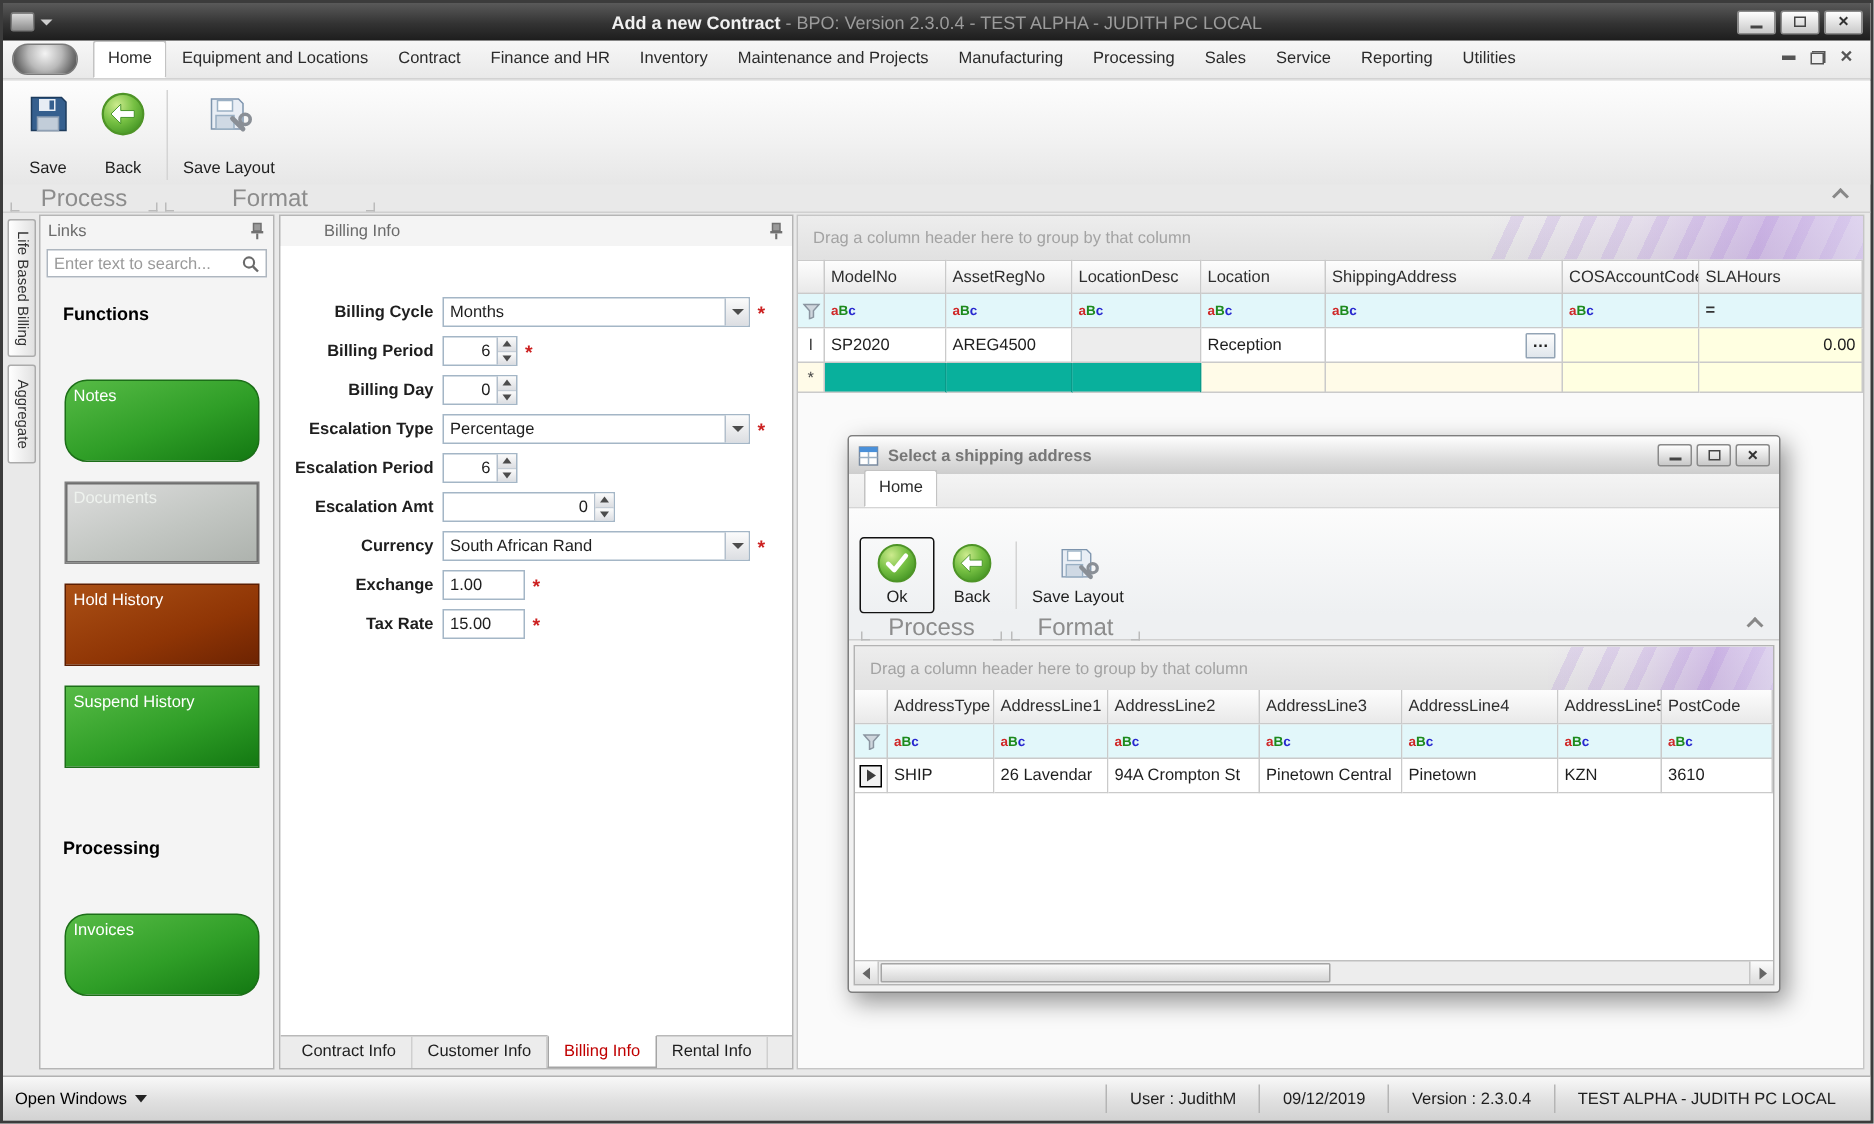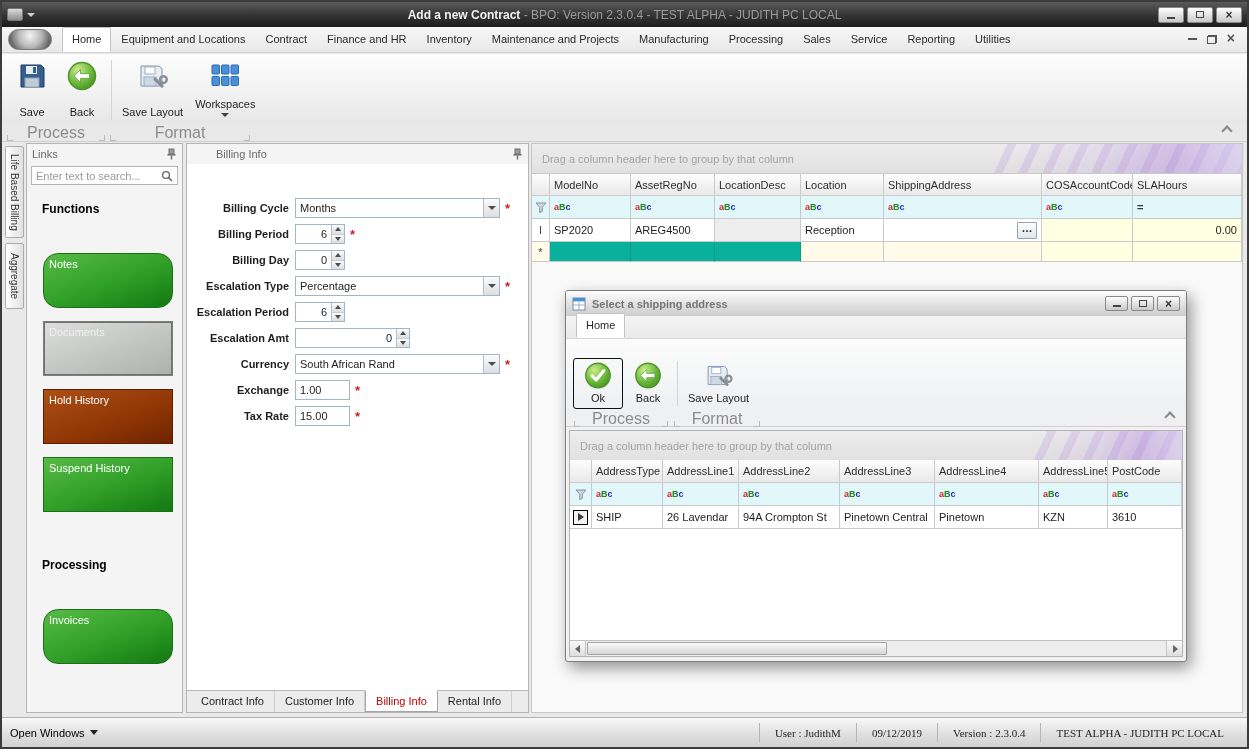--- a/index.html
+++ b/index.html
@@ -180,21 +180,21 @@
 .scr-arrow.r::before { content:""; border-left:5px solid #666; border-top:4px solid transparent; border-bottom:4px solid transparent; margin-left:1px; }
 .scr-thumb { width:300px; margin:1px 0 1px 1px; background:linear-gradient(#fafafa,#d6d6d6); border:1px solid #a5a5a5; border-radius:1px; }
 
 
 .statusbar { position:absolute; left:0; right:0; bottom:0; height:30px;
   background:linear-gradient(#f8f8f8,#e0e0e0 55%,#d2d2d2); border-top:1px solid #b2b2b2;
   display:flex; align-items:center; padding:0 8px; }
 .ow { display:flex; align-items:center; gap:5px; color:#000; }
 .ow-arrow { width:0; height:0; border-left:4px solid transparent; border-right:4px solid transparent; border-top:5px solid #222; }
 .sb-right { margin-left:auto; display:flex; align-items:center; height:100%; }
-.sb-cell { padding:0 15px; border-left:1px solid #b5b5b5; display:flex; align-items:center; height:68%; white-space:nowrap;font-family:Liberation Serif, serif; }
+.sb-cell { padding:0 15px; border-left:1px solid #b5b5b5; display:flex; align-items:center; height:68%; white-space:nowrap; }
 </style>
 </head>
 <body>
 
 <svg width="0" height="0" style="position:absolute" aria-hidden="true">
   <defs>
     <radialGradient id="ggreen" cx="35%" cy="28%" r="85%">
       <stop offset="0" stop-color="#cdeb8e"></stop>
         <stop offset="0.5" stop-color="#76c043"></stop>
         <stop offset="1" stop-color="#3b8d1e"></stop>
@@ -264,34 +264,20 @@
   <div class="vsep"></div>
   <div class="rbtn">
     <svg width="32" height="32" viewBox="0 0 32 32">
       <path d="M4 6h18l3 3v17H4z" fill="#e9eef5" stroke="#7d94ad"></path>
       <rect x="8" y="7" width="10" height="7" fill="#fff" stroke="#9ab0c4"></rect>
       <rect x="7" y="17" width="12" height="9" fill="#cfd9e4" stroke="#9ab0c4"></rect>
       <path d="M18 19l7 7" stroke="#8a8f96" stroke-width="3.2" stroke-linecap="round"></path>
       <circle cx="26.4" cy="19.6" r="3.4" fill="none" stroke="#8a8f96" stroke-width="2.4"></circle>
     </svg>
     <span class="lbl">Save Layout</span>
-  </div>
-  <div class="rbtn">
-    <svg width="32" height="32" viewBox="0 0 32 32">
-      <g fill="#4a90d9" stroke="#2a6bb0">
-        <rect x="3" y="5" width="7.5" height="9" rx="1"></rect>
-          <rect x="12.5" y="5" width="7.5" height="9" rx="1"></rect>
-          <rect x="22" y="5" width="7.5" height="9" rx="1"></rect>
-        <rect x="3" y="16.5" width="7.5" height="9" rx="1"></rect>
-          <rect x="12.5" y="16.5" width="7.5" height="9" rx="1"></rect>
-          <rect x="22" y="16.5" width="7.5" height="9" rx="1"></rect>
-      </g>
-    </svg>
-    <span class="lbl">Workspaces</span>
-    <span class="dd"></span>
   </div>
 </div>
 
 <div class="groups-row">
   <div class="grp grp-process">Process</div>
   <div class="grp grp-format">Format</div>
   <span class="ribbon-collapse"></span>
 </div>
 
 <div class="vtab vtab1">Life Based Billing</div>

